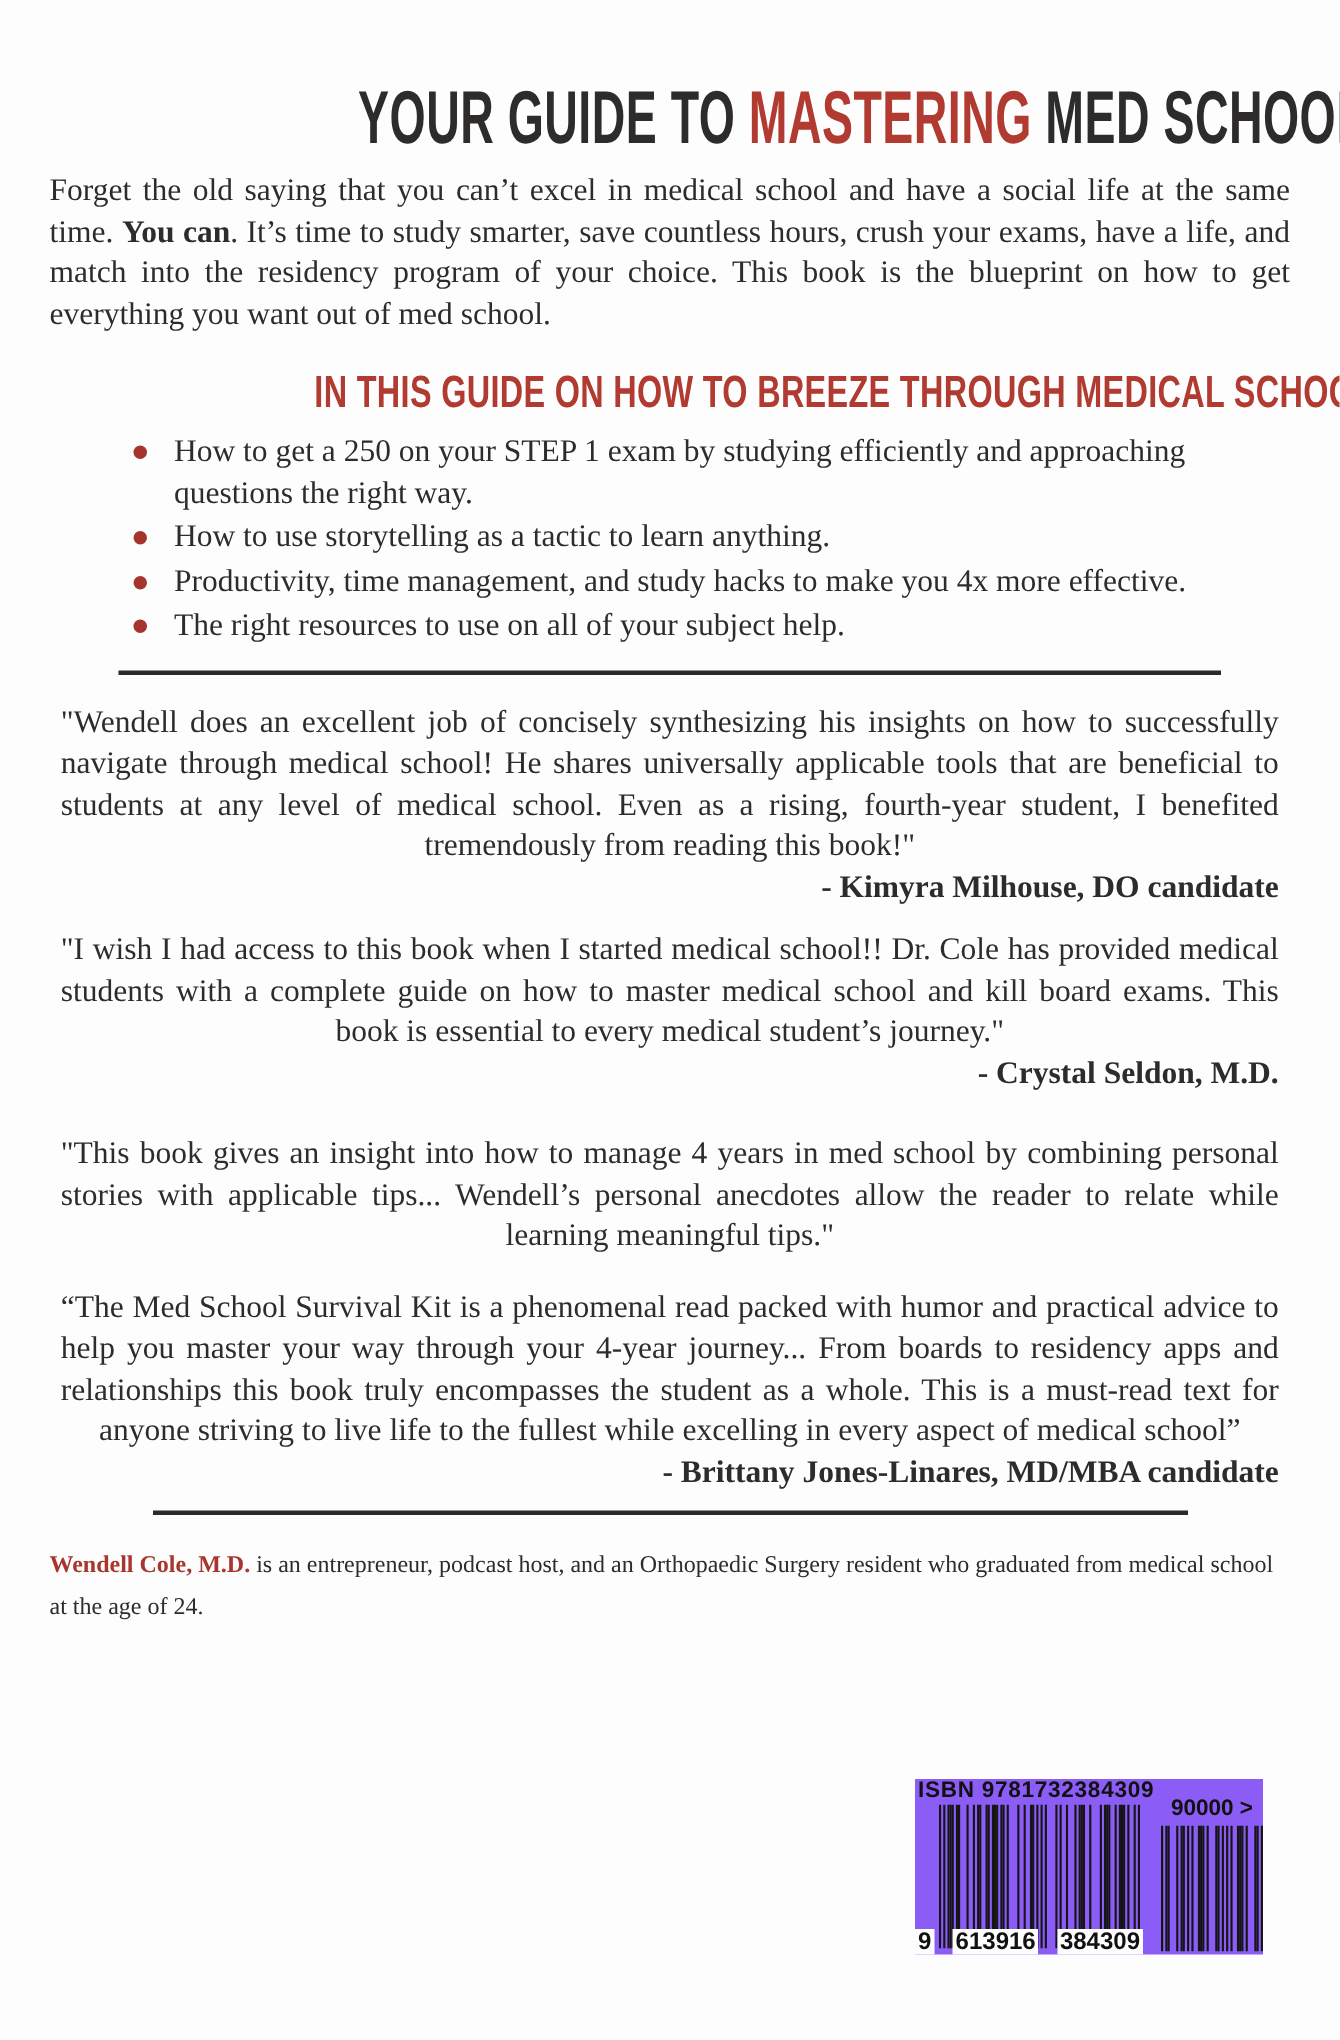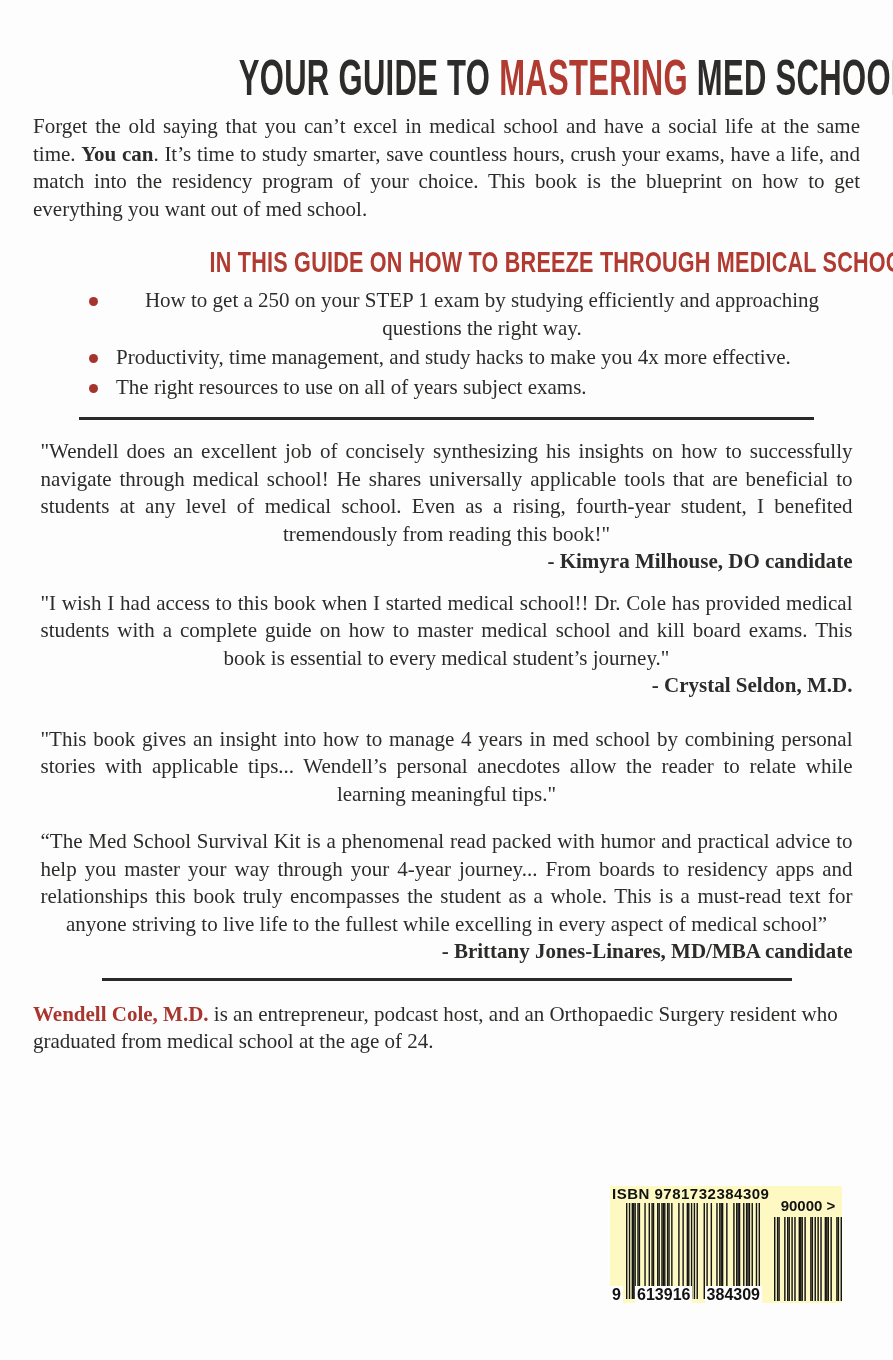--- a/index.html
+++ b/index.html
@@ -32,48 +32,48 @@
   
   .learn-heading-row { text-align:center; margin-top:22px; height:34px; }
   .learn-condensed {
     display:inline-block; white-space:nowrap;
     transform:scaleX(0.72); transform-origin:50% 50%;
     font-family:"Liberation Sans", sans-serif;
     font-weight:700; font-size:30px; line-height:34px; letter-spacing:0.3px;
     color:#b13a31;
   }
   .bullets { margin-top:8px; padding-left:56px; padding-right:12px; list-style:none; }
-  .bullets li { display:flex; margin-bottom:2px; font-size:21px; line-height:27.5px;text-align:center; }
+  .bullets li { display:flex; margin-bottom:2px; font-size:21px; line-height:27.5px; }
   .dot {
     flex:0 0 9px; width:9px; height:9px; border-radius:50%;
     background:#a5342d; margin-top:10px; margin-right:18px;
   }
 
   
   .divider { border:0; border-top:3px solid #2b2a28; }
   .divider-1 { width:735px; margin:16px auto 0; }
   .divider-2 { width:690px; margin:12px auto 0; }
 
   
   .testimonial { width:812px; margin:0 auto; font-size:21px; line-height:27.5px; }
   .testimonial .quote { text-align:justify; text-align-last:center; }
   .testimonial .attribution { text-align:right; font-weight:700; }
   .t1 { margin-top:18px; }
   .t2 { margin-top:14px; }
   .t3 { margin-top:26px; }
   .t4 { margin-top:20px; }
 
   
-  .bio { margin-top:20px; font-size:21px; line-height:27.5px; text-align:left; max-width:827px; }
+  .bio { margin-top:20px; font-size:16px; line-height:27.5px; text-align:left; max-width:827px; }
   .bio .author-name { color:#a8362e; font-weight:700; }
 
   
   .barcode-wrap {
     position:absolute; left:610px; top:1186px; display:flex; align-items:flex-start;
-    background:#fef9c3; font-family:"Liberation Sans", sans-serif;
+    background:#8b5cf6; font-family:"Liberation Sans", sans-serif;
   }
   .bc-main { position:relative; width:152px; }
   .bc-isbn {
     font-weight:700; font-size:15px; line-height:16px; white-space:nowrap;
     letter-spacing:0.5px; color:#111; margin-left:2px;
   }
   .bc-bars { margin-left:16px; width:134px; height:96px; margin-top:1px; }
   .bc-bars svg, .bc-sup-bars svg { display:block; width:100%; height:100%; }
   .bc-digits {
     display:flex; justify-content:space-between; align-items:flex-end;
@@ -102,25 +102,29 @@
     <span class="learn-condensed">IN THIS GUIDE ON HOW TO BREEZE THROUGH MEDICAL SCHOOL YOU WILL LEARN:</span>
   </div>
 
   <ul class="bullets">
     <li>
         <span class="dot"></span>
         <span>How to get a 250 on your STEP 1 exam by studying efficiently and approaching questions the right way.</span>
       </li>
     <li>
         <span class="dot"></span>
+        <span>How to use storytelling as a tactic to learn anything.</span>
+      </li>
+    <li>
+        <span class="dot"></span>
         <span>Productivity, time management, and study hacks to make you 4x more effective.</span>
       </li>
     <li>
         <span class="dot"></span>
-        <span>The right resources to use on all of years subject exams.</span>
+        <span>The right resources to use on all of your subject help.</span>
       </li>
   </ul>
 
   <hr class="divider divider-1">
 
   <div class="testimonial t1">
     <p class="quote">"Wendell does an excellent job of concisely synthesizing his insights on how to successfully navigate through medical school! He shares universally applicable tools that are beneficial to students at any level of medical school. Even as a rising, fourth-year student, I benefited tremendously from reading this book!"</p>
     <p class="attribution">- Kimyra Milhouse, DO candidate</p>
   </div>
 

